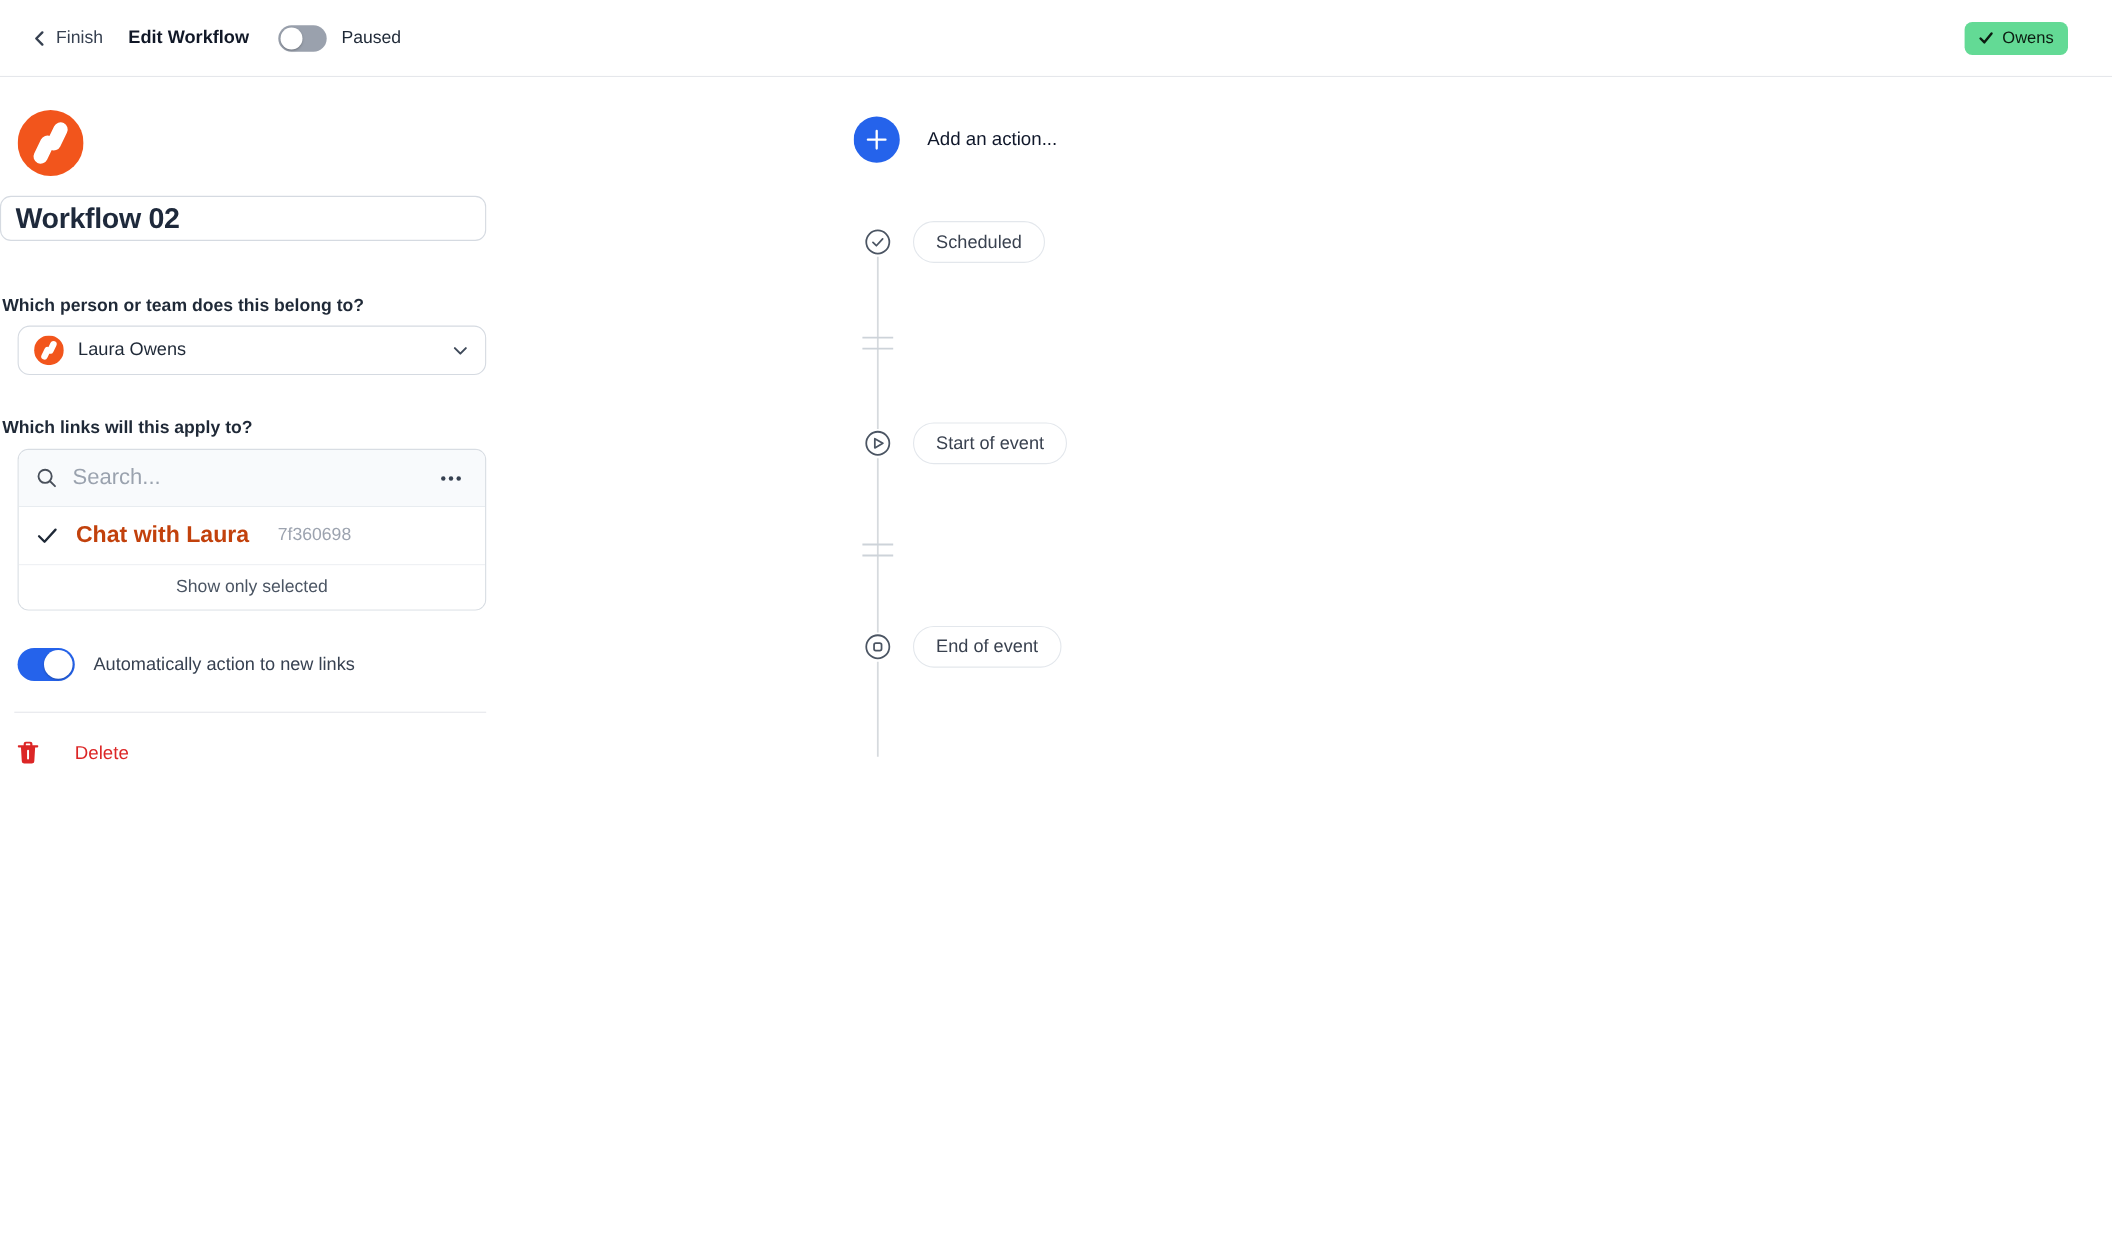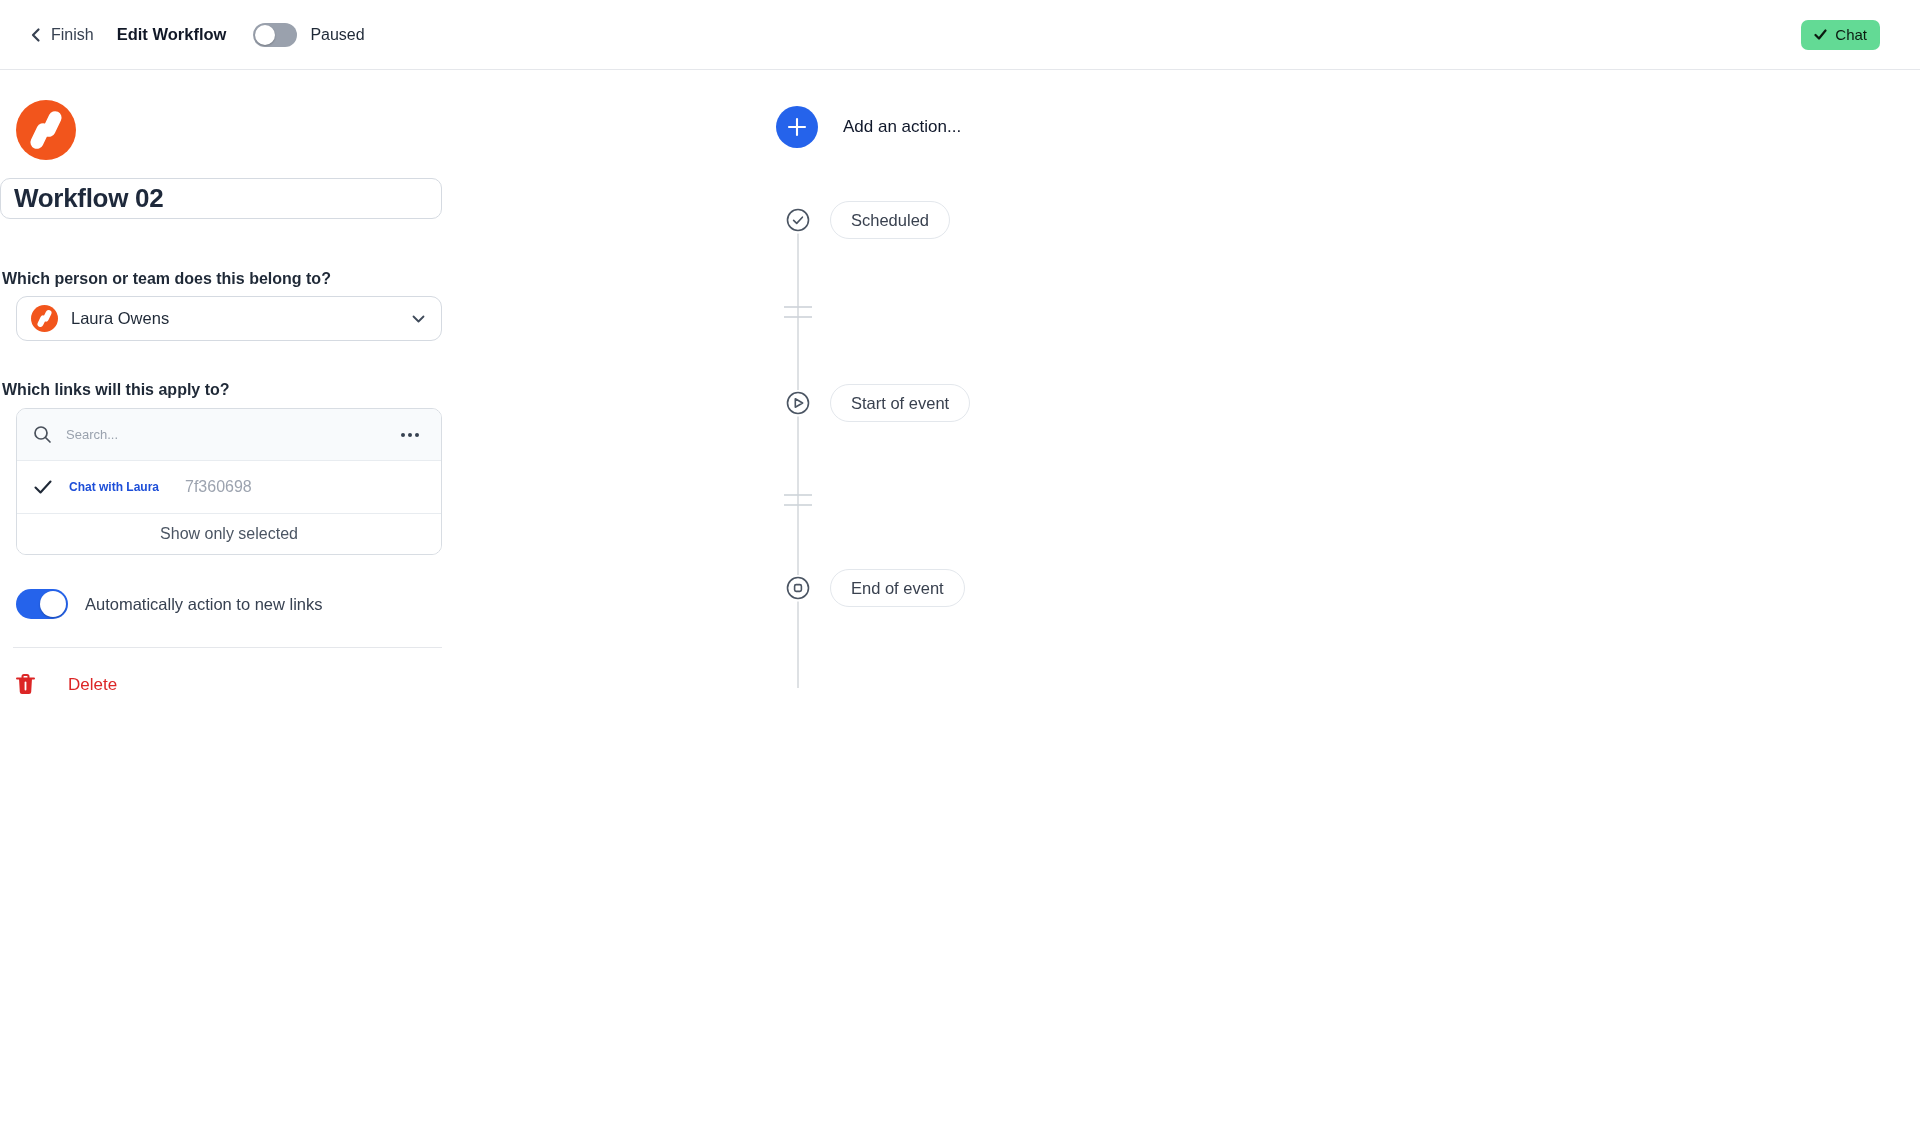--- a/index.html
+++ b/index.html
@@ -80,35 +80,35 @@
     border: 1px solid #d8dde3; border-radius: 10px;
     overflow: hidden; background: #fff;
   }
   .links-search {
     height: 52px; display: flex; align-items: center;
     background: #f8fafc; border-bottom: 1px solid #e8ecf0;
     padding: 0 14px 0 16px;
   }
   .links-search input {
     border: none; outline: none; background: transparent;
-    font-family: inherit; font-size: 13px; color: #1f2937;
+    font-family: inherit; font-size: 20px; color: #1f2937;
     margin-left: 14px; flex: 1;
   }
   .links-search input::placeholder { color: #9aa2ae; }
   .more-btn {
     background: none; border: none; cursor: pointer;
     display: flex; align-items: center; gap: 3px; padding: 6px 8px;
   }
   .more-btn i { width: 4px; height: 4px; border-radius: 50%; background: #374151; display: block; }
   .link-row {
     height: 53px; display: flex; align-items: center;
     padding: 0 16px; border-bottom: 1px solid #e8ecf0;
     cursor: pointer; background: #fff;
   }
-  .link-name { margin-left: 16px; font-size: 12px; font-weight: 600; color: #1d4ed8; }
+  .link-name { margin-left: 16px; font-size: 21px; font-weight: 600; color: #c2410c; }
   .link-code { margin-left: 26px; font-size: 16px; color: #9ca3af; }
   .show-selected {
     width: 100%; height: 40px; background: #fff;
     border: none; cursor: pointer; font-family: inherit;
     font-size: 16px; color: #4b5563;
   }
   .auto-attach { margin: 34px 0 0 16px; display: flex; align-items: center; }
   .toggle-lg { width: 52px; height: 30px; background: #2563eb; }
   .toggle-lg .knob { width: 26px; height: 26px; right: 2px; }
   .auto-attach-label { margin-left: 17px; font-size: 16.5px; color: #374151; }
@@ -153,21 +153,21 @@
   <div class="pause-wrap">
     <div class="toggle toggle-sm">
       <div class="knob"></div>
     </div>
     <span class="paused-label">Paused</span>
   </div>
   <div class="saved-badge">
     <svg width="13" height="13" viewBox="0 0 13 13">
       <path d="M1.5 7 L5 10.5 L11.5 2.5" fill="none" stroke="#0b1b10" stroke-width="2.2" stroke-linecap="round" stroke-linejoin="round"></path>
     </svg>
-    <span>Chat</span>
+    <span>Owens</span>
   </div>
 </header>
 
 <section class="left-panel">
 
   <svg class="logo" viewBox="0 0 60 60">
     <circle cx="30" cy="30" r="30" fill="#f2551c"></circle>
     <rect x="17.5" y="22.5" width="13" height="27" rx="6.5" fill="#ffffff" transform="rotate(26 24 36)"></rect>
     <rect x="29.5" y="10.5" width="13" height="27" rx="6.5" fill="#ffffff" transform="rotate(26 36 24)"></rect>
   </svg>

